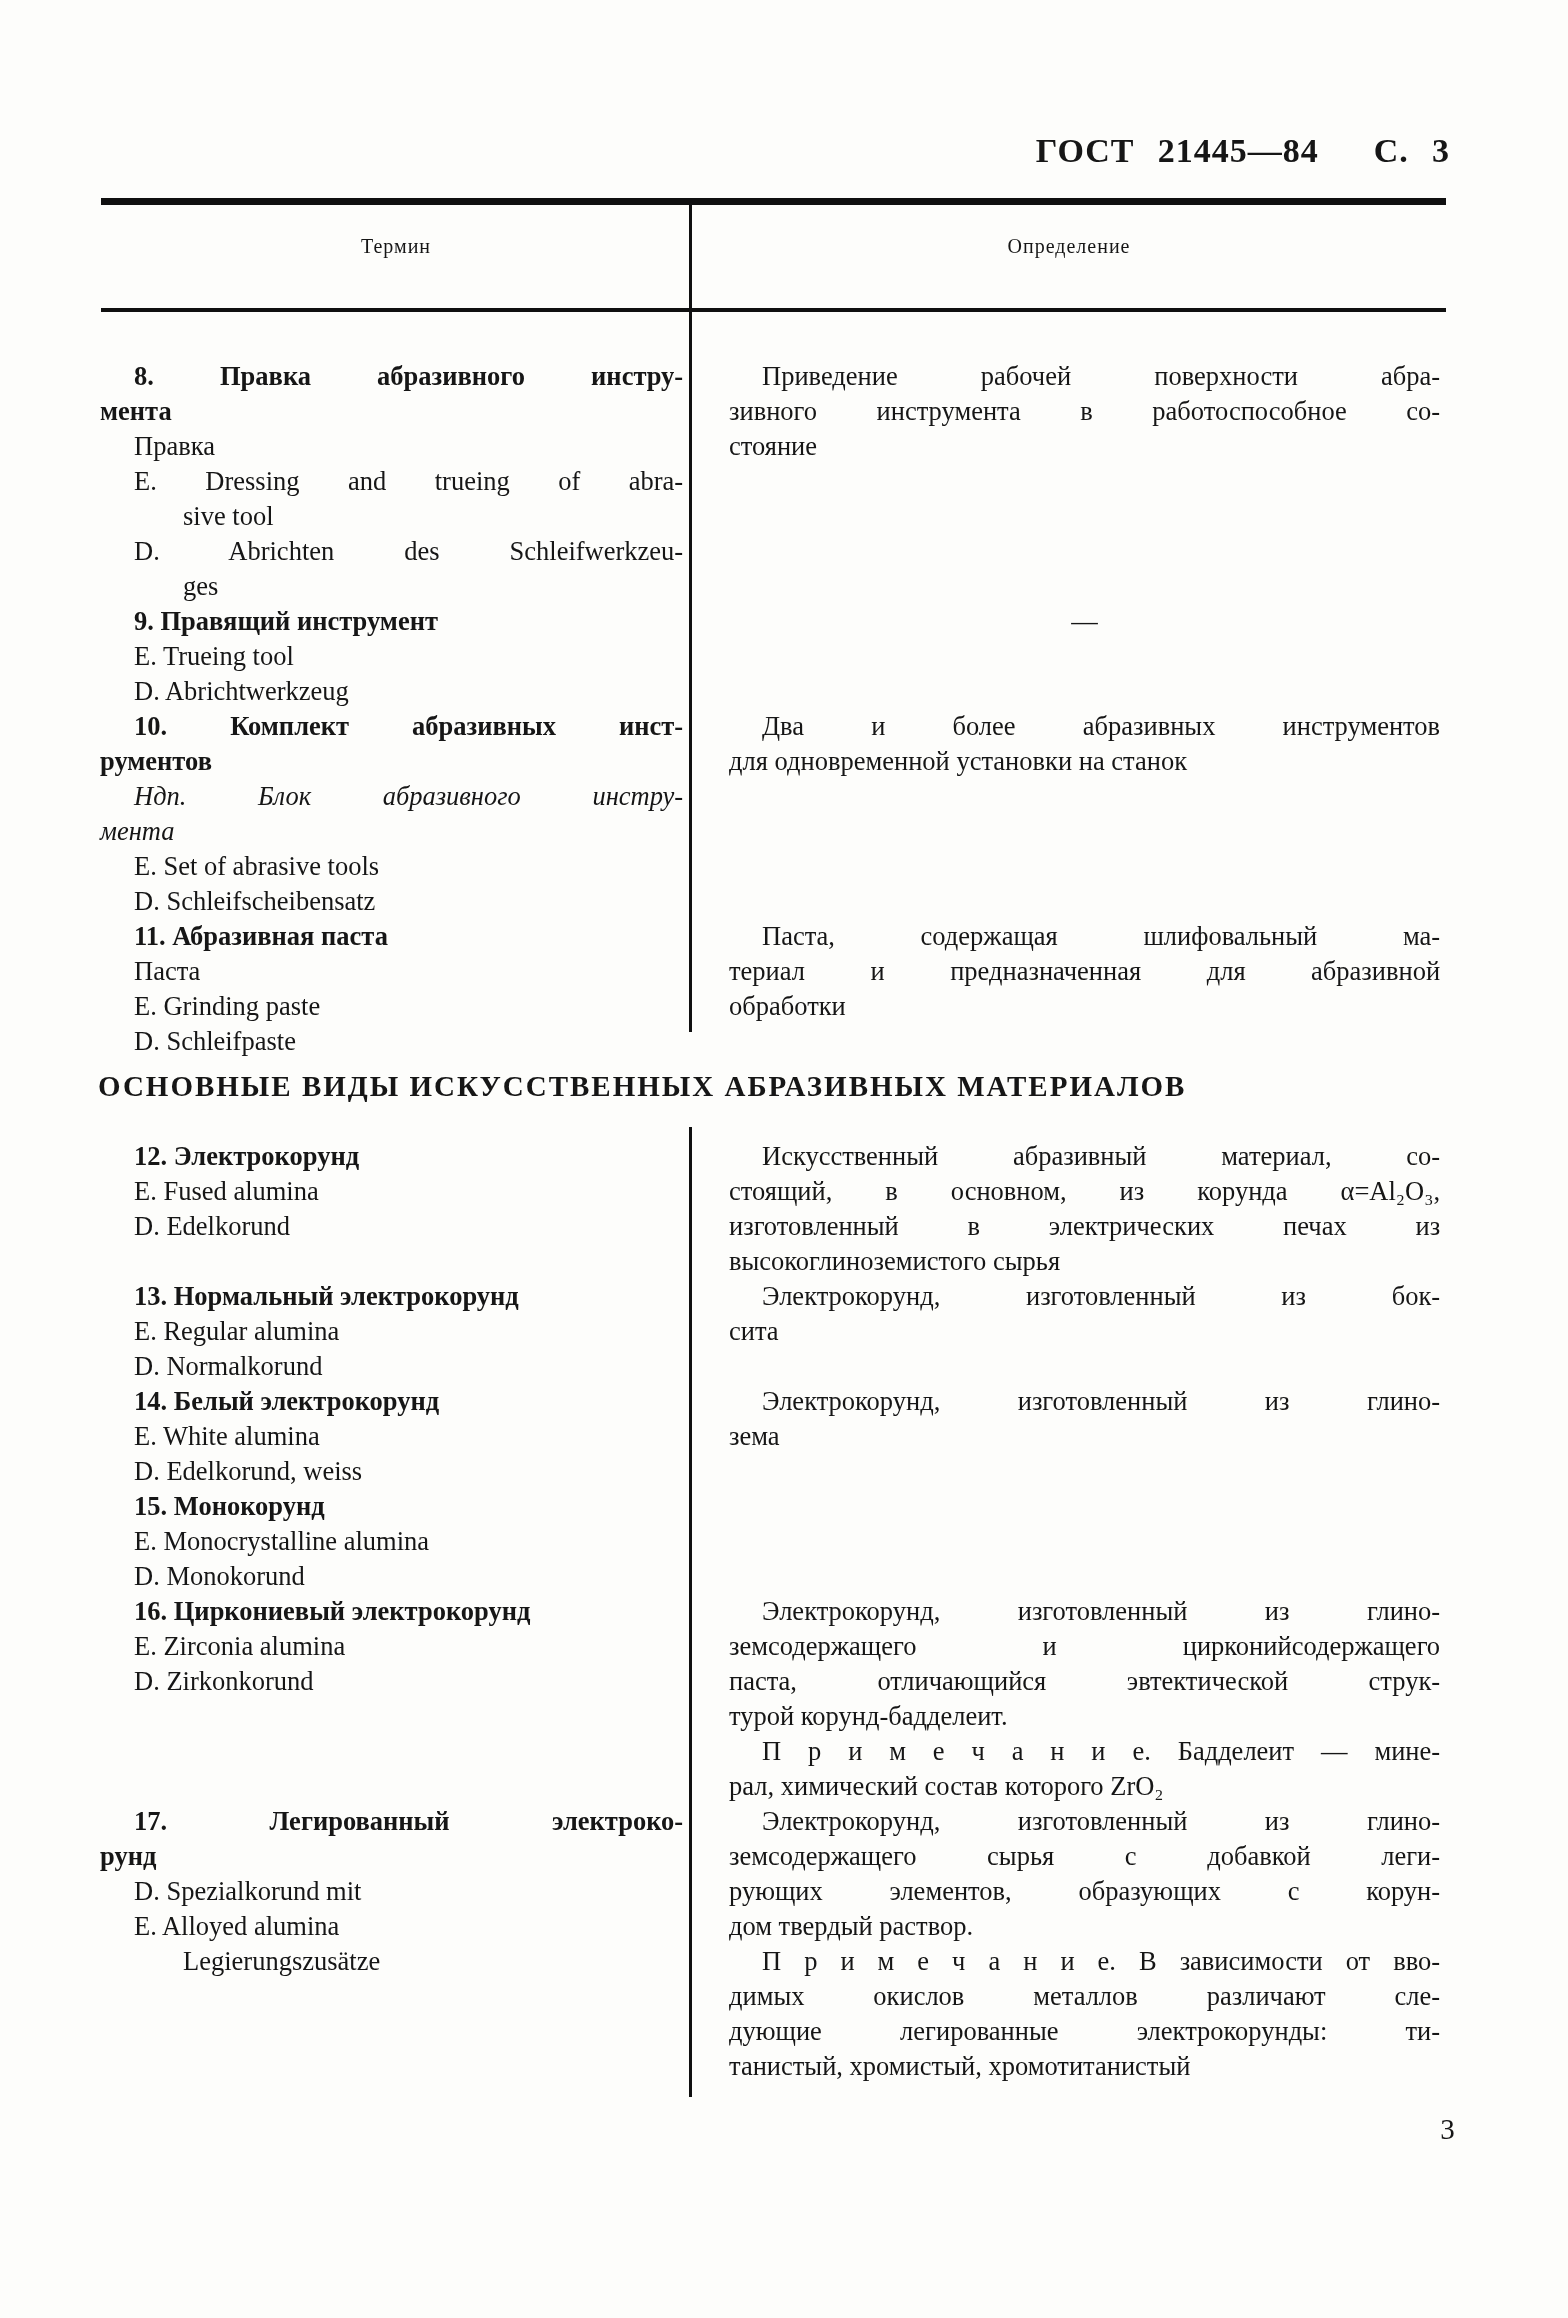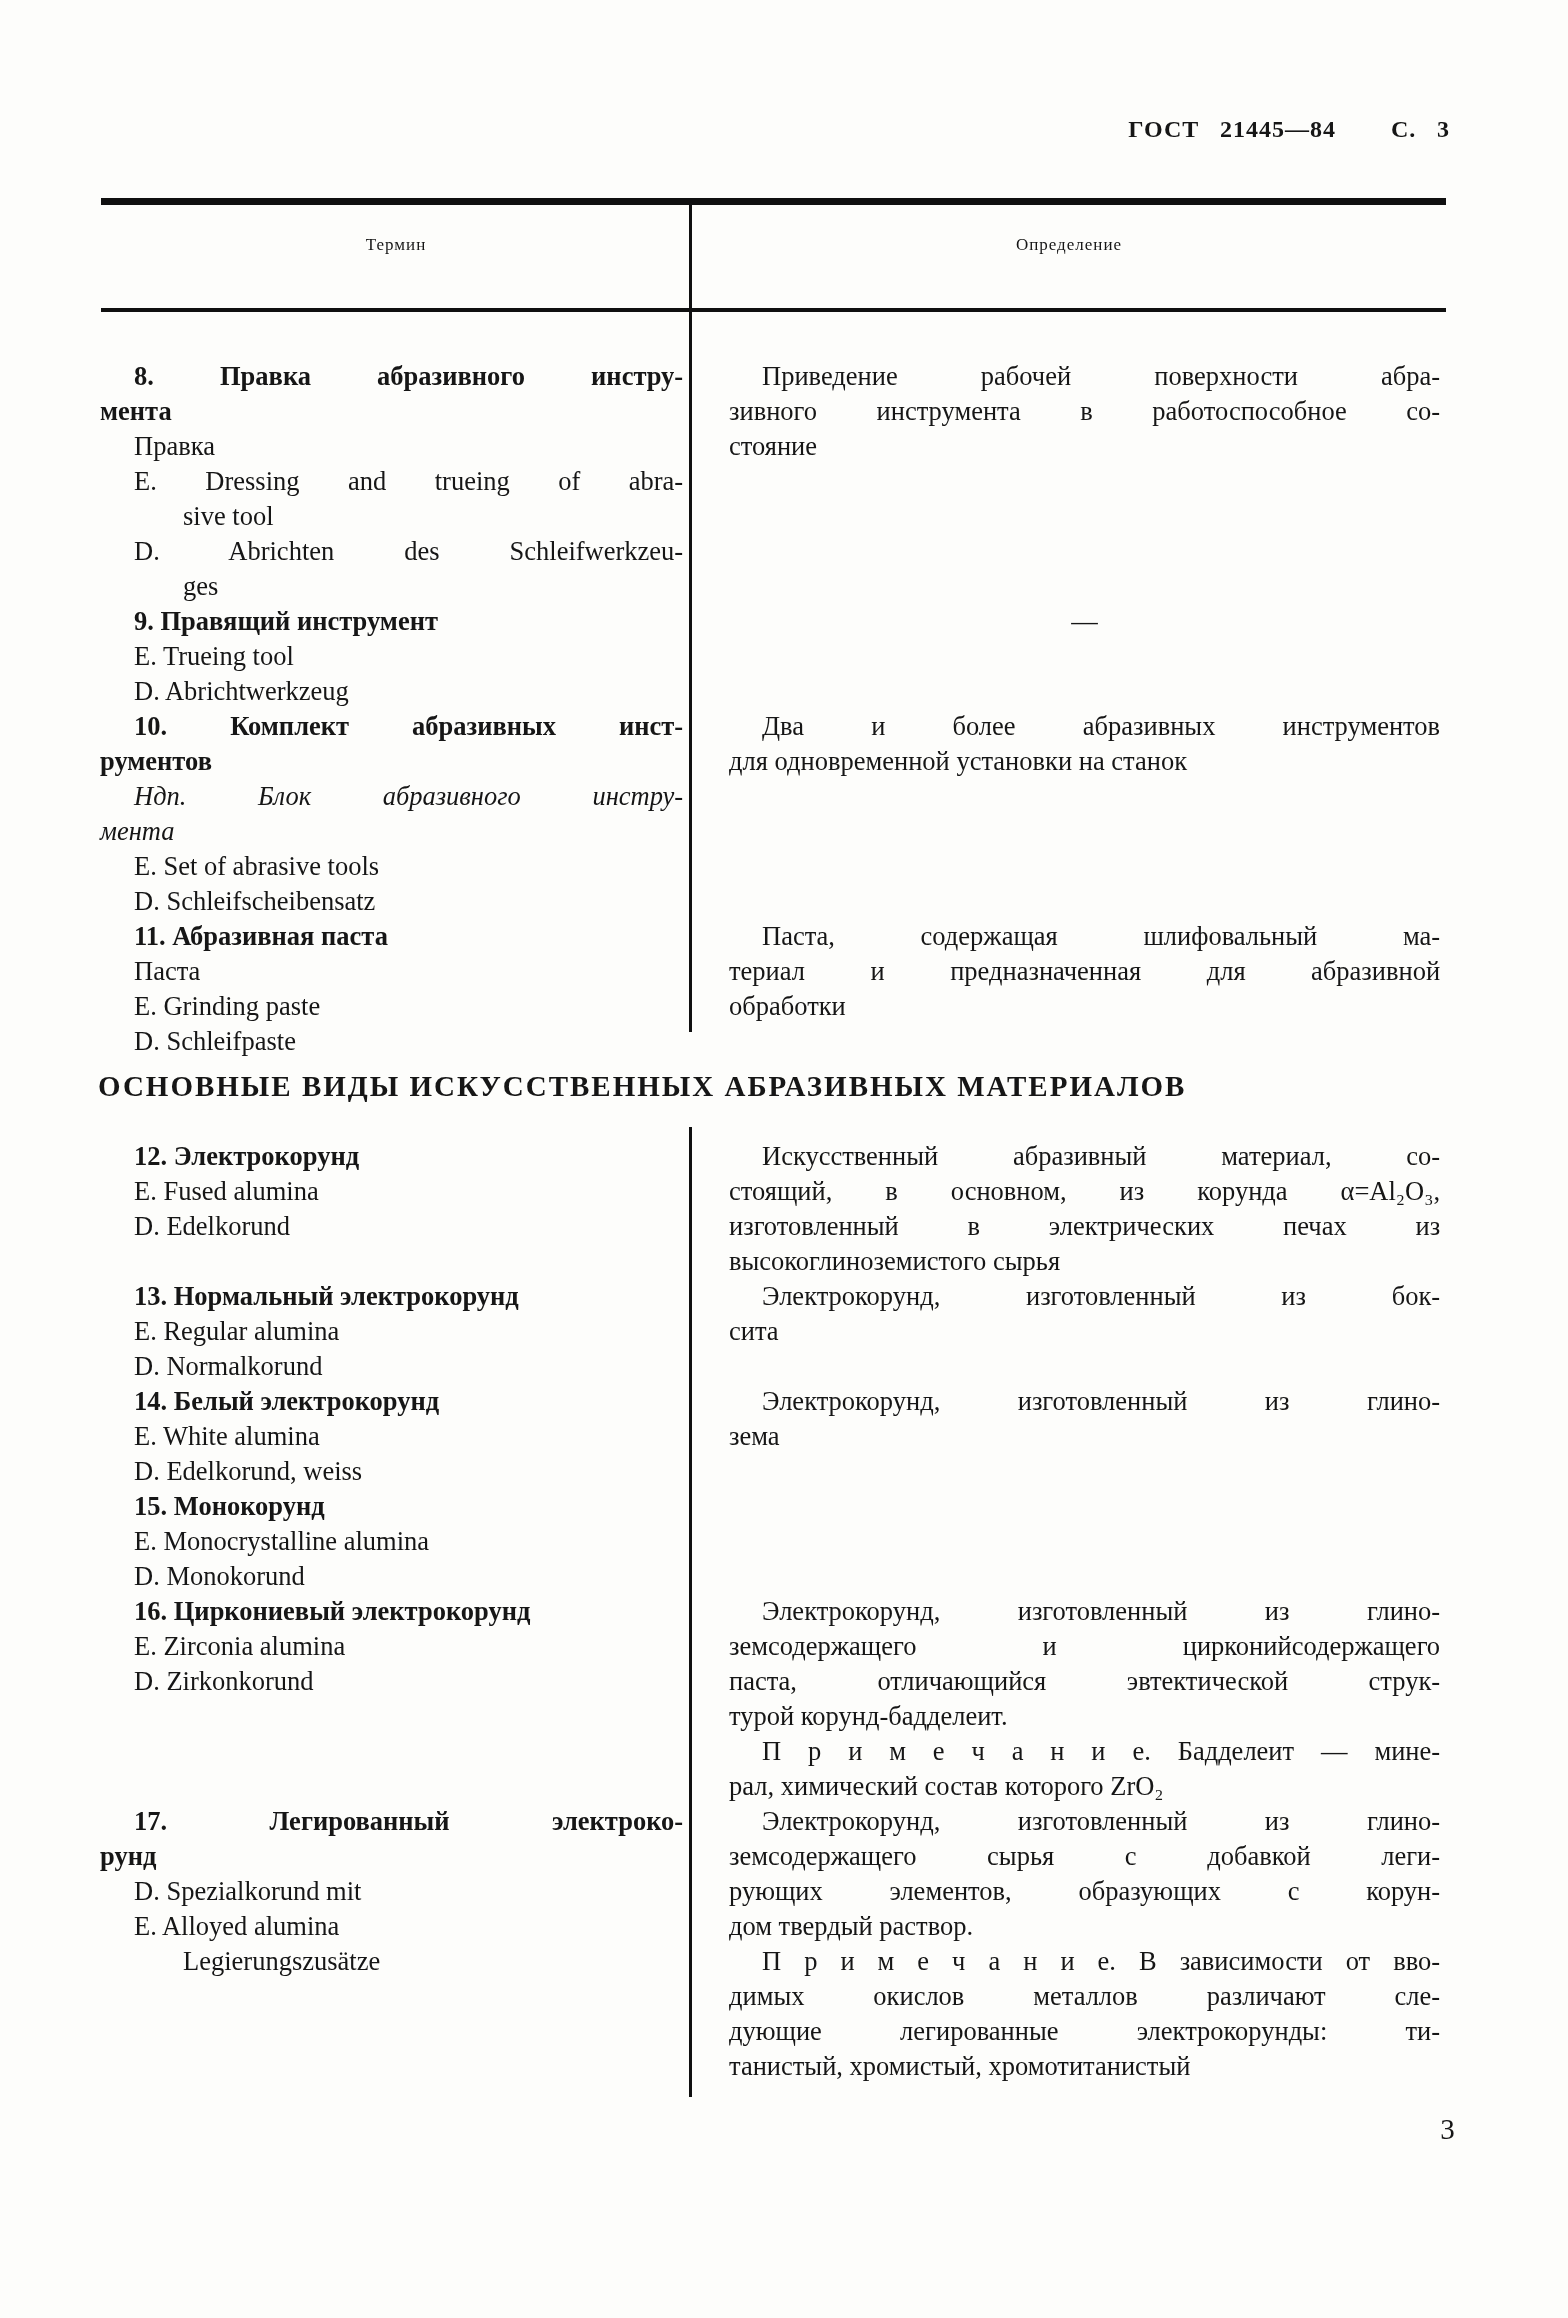--- a/index.html
+++ b/index.html
@@ -5,35 +5,35 @@
   html,body{margin:0;padding:0;background:#e8e8e6;}
   .page{
     position:relative;
     width:1568px;height:2318px;
     background:#fdfdfb;
     font-family:"Liberation Serif", serif;
     color:#161616;
     overflow:hidden;
   }
   .doc-header{
-    position:absolute;top:116px;right:118px;
+    position:absolute;top:132px;right:118px;
     display:flex;gap:55px;
-    font-size:24px;font-weight:700;
+    font-size:34px;font-weight:700;
     letter-spacing:1px;word-spacing:13.7px;
     white-space:nowrap;
   }
   .rule{position:absolute;left:101px;width:1345px;background:#101010;}
   .rule-top{top:198px;height:6.9px;}
   .rule-header{top:308px;height:3.9px;}
   .vrule{position:absolute;left:689px;width:2.9px;background:#101010;}
   .vrule-1{top:198px;height:834px;}
   .vrule-2{top:1127px;height:970px;}
   .colhead{
     position:absolute;top:235px;
-    font-size:17px;text-align:center;letter-spacing:1px;
+    font-size:20px;text-align:center;letter-spacing:1px;
   }
   .colhead-term{left:101px;width:590px;}
   .colhead-def{left:692px;width:754px;}
   .rows{position:absolute;left:98px;width:1348px;}
   #rows-a{top:359px;font-family:Liberation Serif, serif;}
   #rows-b{top:1139px;}
   .row{display:grid;grid-template-columns:593px 755px;}
   .line{font-size:26.5px;line-height:35px;}
   .bold{font-weight:700;}
   .ital{font-style:italic;}

